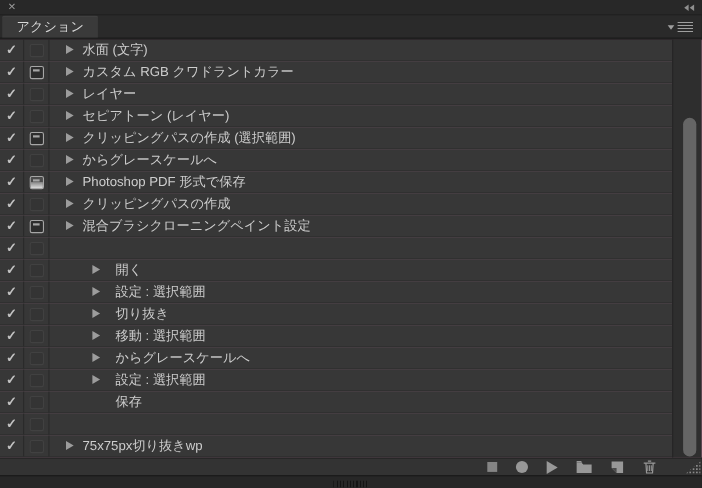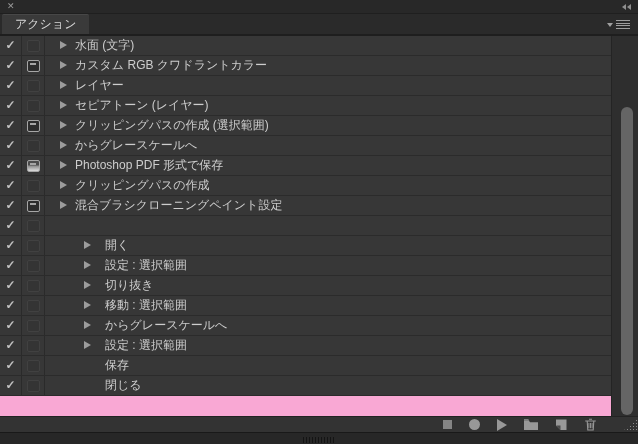--- a/index.html
+++ b/index.html
@@ -317,24 +317,33 @@
     </div>
   </div>
         <div class="row depth1">
     <div class="col-check">
       <span class="check" style="visibility: visible;"></span>
     </div>
     <div class="col-dlg">
       <span class="box empty"></span>
 
     </div>
-    <div class="row-main">
-
-      <span class="car car-none"></span>
-      <span class="label">閉じる</span>
+  </div>
+        <div class="row">
+    <div class="col-check">
+      <span class="check" style="visibility: visible;"></span>
+    </div>
+    <div class="col-dlg">
+      <span class="box empty"></span>
+
+    </div>
+    <div class="row-main">
+      <span class="car car-r"></span>
+
+      <span class="label">75x75px切り抜きwp</span>
     </div>
   </div>
       </div>
     <div class="sbar">
       <div class="sthumb"></div>
     </div>
   </div>
 
   <div class="btnbar">
     <span class="ico">

